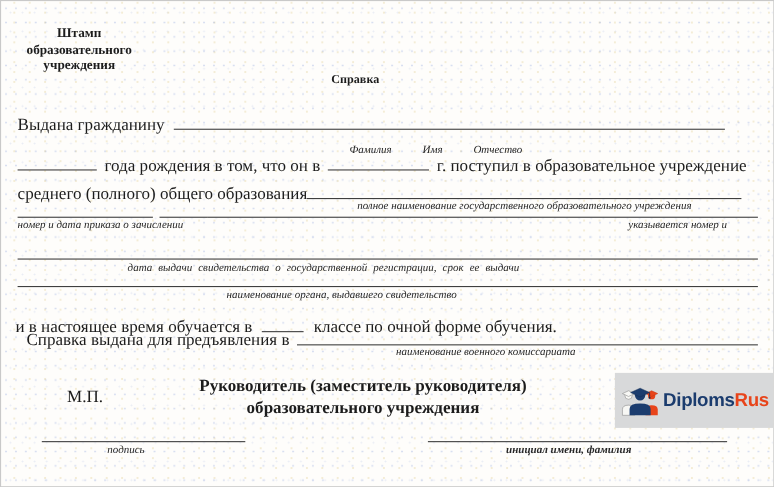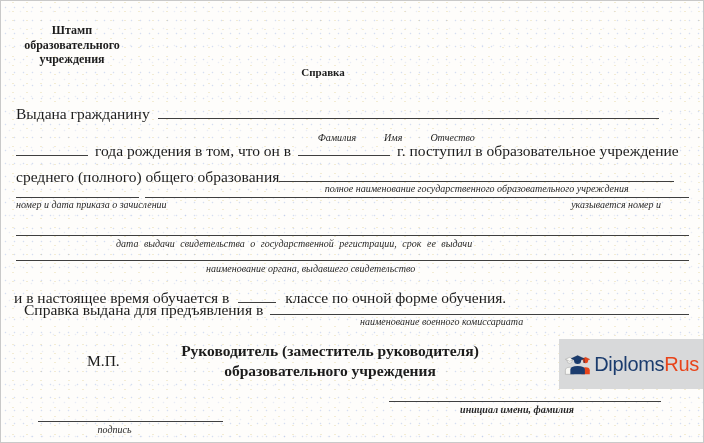--- a/index.html
+++ b/index.html
@@ -46,31 +46,31 @@
     white-space:nowrap;color:#262626;
   }
   .fblank>.cap,.xblank>.cap{top:calc(100% + 2px);}
   .hr>.cap{top:3px;}
   .cap.center{left:50%;transform:translateX(-50%);}
   .fio-caps{display:flex;gap:28px;margin-top:12px;}
   .footer-role{
     position:absolute;top:340px;left:0;right:44px;
     text-align:center;font-weight:bold;font-size:15.5px;line-height:20px;
   }
-  .seal-mark{position:absolute;top:351px;left:60px;font-size:15.5px;margin-left:26px;}
+  .seal-mark{position:absolute;top:351px;left:60px;font-size:15.5px;}
   .sigline{position:absolute;height:0;border-top:1px solid #3f3f3f;}
   .sigline>.cap{top:2px;}
   .logo-badge{
     position:absolute;top:338px;right:0;width:144px;height:50px;
     display:flex;align-items:center;gap:3px;padding:0 4px 0 5px;
     box-sizing:border-box;
   }
   .logo-text{
-    font-family:"Liberation Sans", sans-serif;font-weight:normal;
-    font-size:20px;letter-spacing:-0.3px;white-space:nowrap;
+    font-family:"Liberation Sans", sans-serif;font-weight:bold;
+    font-size:17px;letter-spacing:-0.3px;white-space:nowrap;
   }
   .reg-cap{word-spacing:3px;}
 </style>
 </head>
 <body>
 
 <div class="page">
 
   <div class="stamp">
     <div>Штамп</div>
@@ -136,21 +136,21 @@
     </span>
   </div>
 
   <div class="seal-mark">М.П.</div>
 
   <div class="footer-role">
     <div>Руководитель (заместитель руководителя)</div>
     <div>образовательного учреждения</div>
   </div>
 
-  <div class="sigline" style="top:420px;left:37px;width:185px;">
+  <div class="sigline" style="top:400px;left:37px;width:185px;">
     <span class="cap center" style="margin-left:-16px;">подпись</span>
   </div>
 
   <div class="sigline" style="top:400px;left:388px;width:272px;">
     <span class="cap center" style="margin-left:-8px;font-weight:bold;">инициал имени, фамилия</span>
   </div>
 
   <div class="logo-badge" id="logo-badge" style="background: rgb(216, 217, 218);">
     <svg width="52" height="42" viewBox="0 0 58 44" aria-hidden="true">
 

